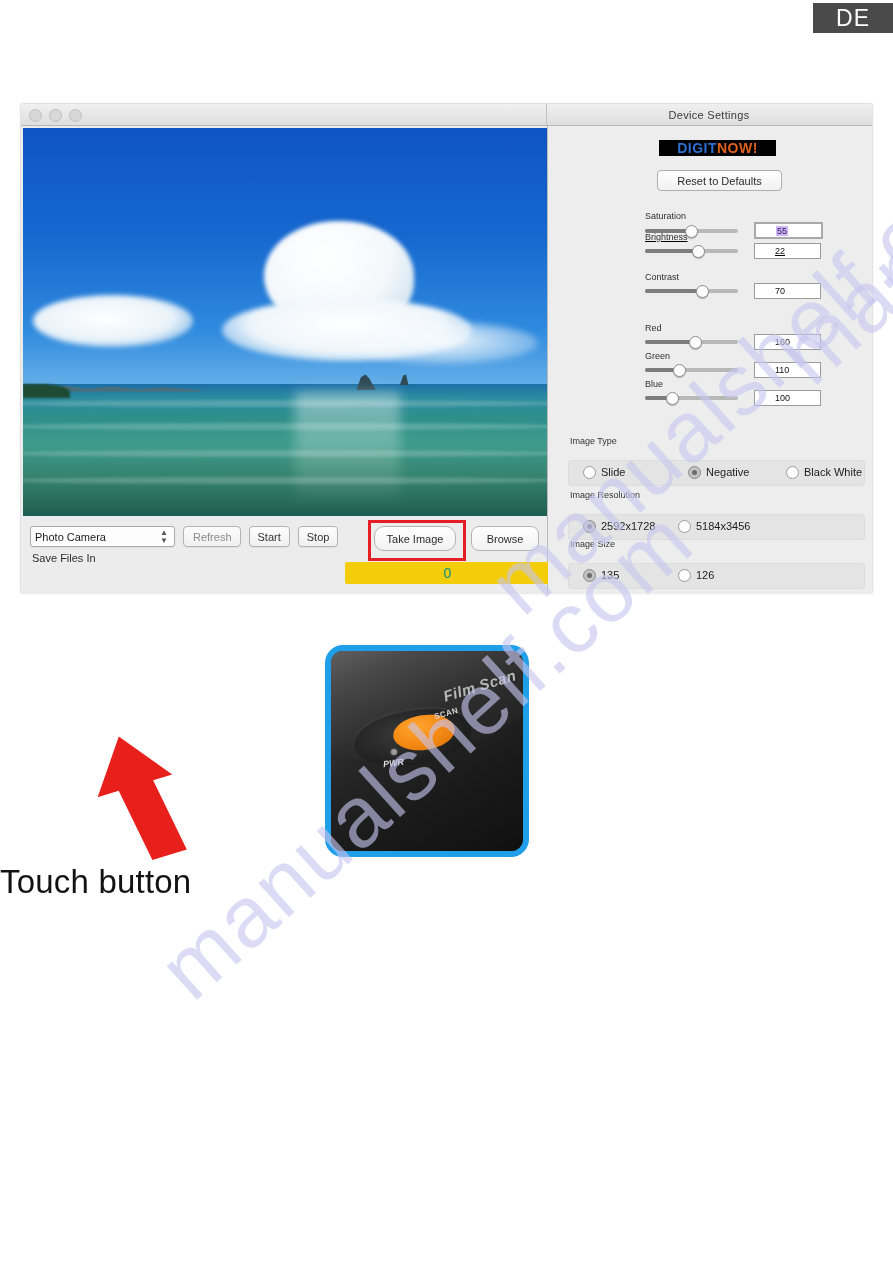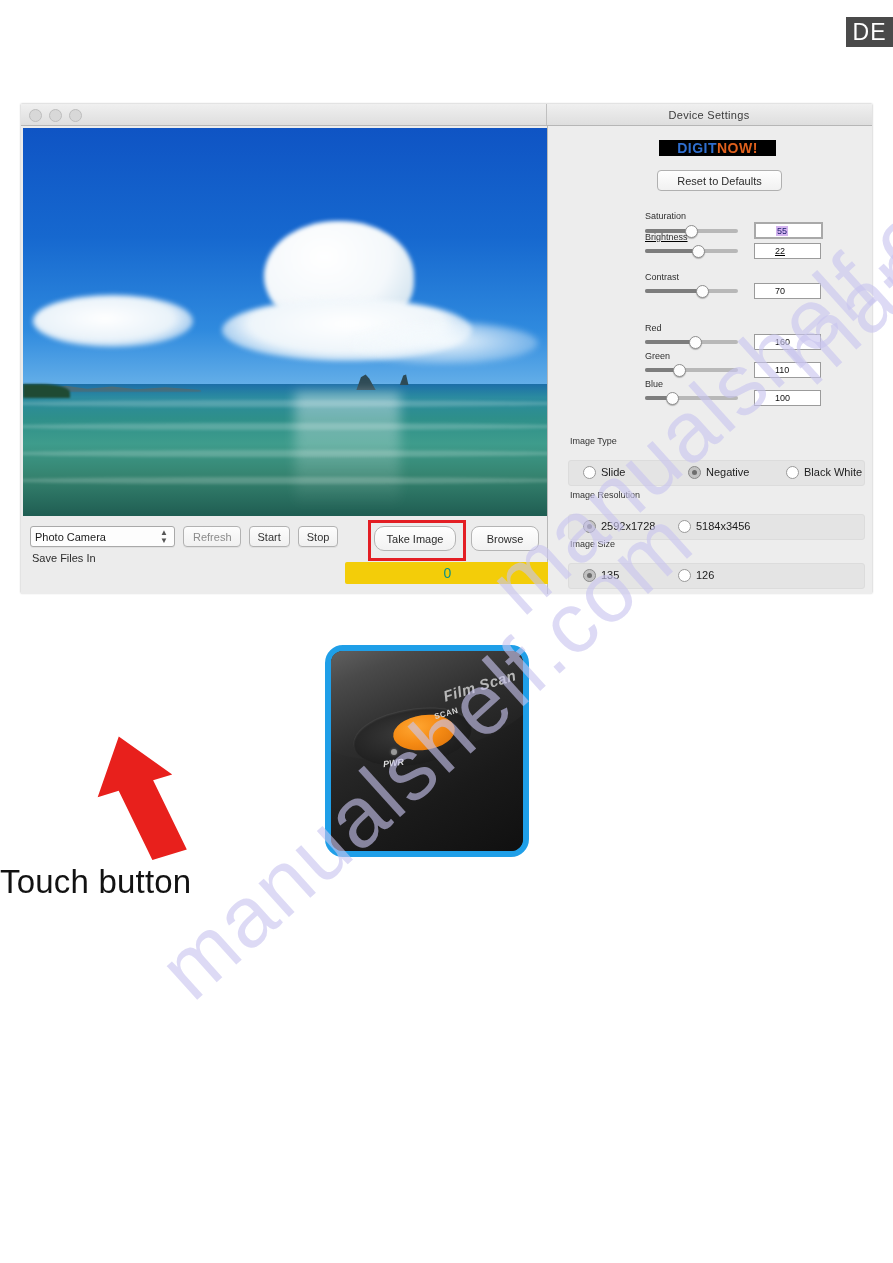--- a/index.html
+++ b/index.html
@@ -22,22 +22,22 @@
     color:#c9c5ef; opacity:.62;
     white-space:nowrap;
     transform-origin:left top;
   }
   .wm1{ left:140px; top:945px; transform:rotate(-42deg); }
   .wm2{ left:470px; top:560px; transform:rotate(-42deg); }
   .wm3{ left:760px; top:330px; transform:rotate(-42deg); }
 
   
   .de-badge{
-    position:absolute; right:0; top:17px;
-    width:47px; height:30px;
+    position:absolute; right:0; top:3px;
+    width:80px; height:30px;
     background:#4a4a4a; color:#ffffff;
     font-size:23px; letter-spacing:1px;
     display:flex; align-items:center; justify-content:center;
     z-index:60;
   }
 
   
   .app-window{
     position:absolute; left:21px; top:104px;
     width:851px; height:489px;

